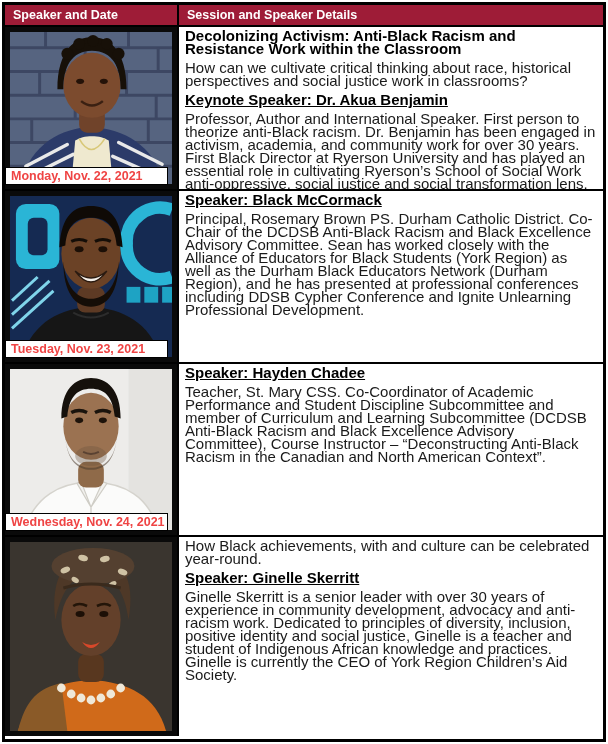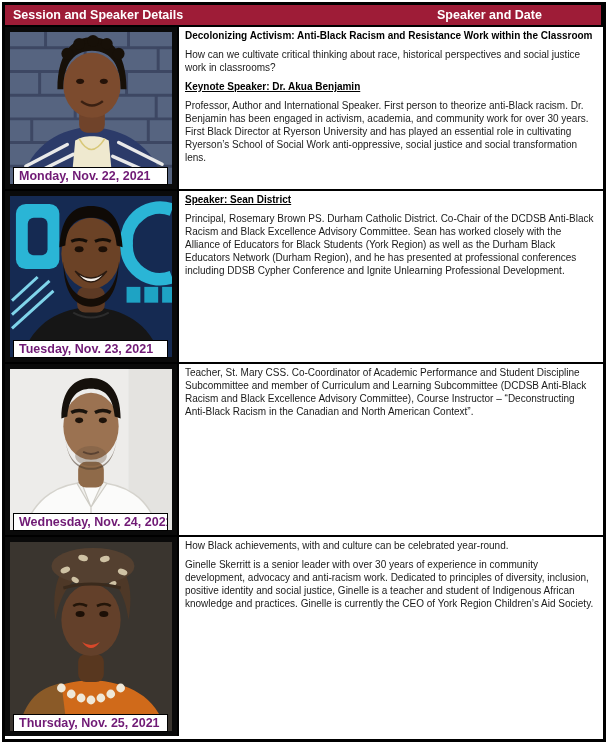--- a/index.html
+++ b/index.html
@@ -24,41 +24,41 @@
   .r1{height:164px;}
   .r2{height:173px;}
   .r3{height:173px;}
   .r4{height:199px;}
   .photo-cell{
     width:174px;flex:none;background:#0a0a0a;position:relative;
     box-sizing:border-box;padding:5px;border-right:2px solid #000;
   }
   .photo-cell svg{display:block;width:100%;height:100%;}
   .date-badge{
-    position:absolute;left:8px;right:9px;bottom:4px;background:#ffffff;
-    border:1px solid #000;color:#701a75;font-weight:bold;font-size:12.5px;
+    position:absolute;left:0;right:9px;bottom:4px;background:#ffffff;
+    border:1px solid #000;color:#ef4444;font-weight:bold;font-size:12.5px;
     padding:1px 5px;white-space:nowrap;overflow:hidden;
   }
   .text-cell{
     flex:1;box-sizing:border-box;background:#fff;color:#1a1a1a;
-    font-size:10px;line-height:13px;padding:2px 6px 2px 6px;overflow:hidden;
+    font-size:15px;line-height:13px;padding:2px 6px 2px 6px;overflow:hidden;
   }
   .text-cell p{margin:0 0 6px 0;padding:0;}
   .ttl{font-weight:bold;color:#000;}
   .spk{font-weight:bold;color:#000;text-decoration:underline;}
 </style>
 </head>
 <body>
 
 <div class="page">
   <div class="tbl">
 
     <div class="hdr">
+      <div class="hdr-cell hdr-left">Speaker and Date</div>
       <div class="hdr-cell hdr-right">Session and Speaker Details</div>
-      <div class="hdr-cell hdr-left">Speaker and Date</div>
     </div>
 
     <div class="row r1">
       <div class="photo-cell">
         <svg viewBox="0 0 164 154" preserveAspectRatio="none">
           <rect width="164" height="154" fill="#566480"></rect>
           <g stroke="#3d4763" stroke-width="3">
             <line x1="0" y1="16" x2="164" y2="16"></line>
               <line x1="0" y1="40" x2="164" y2="40"></line>
             <line x1="0" y1="64" x2="164" y2="64"></line>
@@ -132,21 +132,21 @@
           <path d="M54,66 C56,92 68,104 82,104 C96,104 108,92 110,66 C110,98 98,112 82,112 C66,112 54,98 54,66 Z" fill="#140d07"></path>
           <path d="M66,76 Q82,90 98,76 Q82,98 66,76 Z" fill="#f5f0ea" stroke="#2a1a10" stroke-width="1.5"></path>
           <ellipse cx="70" cy="54" rx="4.5" ry="3" fill="#1c0f06"></ellipse>
           <ellipse cx="94" cy="54" rx="4.5" ry="3" fill="#1c0f06"></ellipse>
           <path d="M62,46 Q70,42 78,46" fill="none" stroke="#140d07" stroke-width="3"></path>
           <path d="M86,46 Q94,42 102,46" fill="none" stroke="#140d07" stroke-width="3"></path>
         </svg>
         <div class="date-badge">Tuesday, Nov. 23, 2021</div>
       </div>
       <div class="text-cell">
-        <p class="spk">Speaker: Sean District</p>
+        <p class="spk">Speaker: Black McCormack</p>
         <p>Principal, Rosemary Brown PS. Durham Catholic District. Co-Chair of the DCDSB Anti-Black Racism and Black Excellence Advisory Committee. Sean has worked closely with the Alliance of Educators for Black Students (York Region) as well as the Durham Black Educators Network (Durham Region), and he has presented at professional conferences including DDSB Cypher Conference and Ignite Unlearning Professional Development.</p>
       </div>
     </div>
 
     <div class="row r3">
       <div class="photo-cell">
         <svg viewBox="0 0 164 163" preserveAspectRatio="none">
           <rect width="164" height="163" fill="#edecea"></rect>
           <rect x="120" width="44" height="163" fill="#e4e3e0"></rect>
           <path d="M14,163 C26,128 50,116 82,114 C116,116 140,128 150,163 Z" fill="#fbfbfa" stroke="#d5d3cd" stroke-width="1.5"></path>
@@ -160,20 +160,21 @@
           <ellipse cx="82" cy="88" rx="16" ry="10" fill="#6b5340" opacity="0.35"></ellipse>
           <path d="M62,44 Q70,40 78,44" fill="none" stroke="#1a130c" stroke-width="3.5"></path>
           <path d="M86,44 Q94,40 102,44" fill="none" stroke="#1a130c" stroke-width="3.5"></path>
           <ellipse cx="70" cy="52" rx="4" ry="2.8" fill="#1e130a"></ellipse>
           <ellipse cx="94" cy="52" rx="4" ry="2.8" fill="#1e130a"></ellipse>
           <path d="M74,84 Q82,88 90,84" fill="none" stroke="#5a4232" stroke-width="2"></path>
         </svg>
         <div class="date-badge">Wednesday, Nov. 24, 2021</div>
       </div>
       <div class="text-cell">
+        <p class="spk">Speaker: Hayden Chadee</p>
         <p>Teacher, St. Mary CSS. Co-Coordinator of Academic Performance and Student Discipline Subcommittee and member of Curriculum and Learning Subcommittee (DCDSB Anti-Black Racism and Black Excellence Advisory Committee), Course Instructor – “Deconstructing Anti-Black Racism in the Canadian and North American Context”.</p>
       </div>
     </div>
 
     <div class="row r4">
       <div class="photo-cell">
         <svg viewBox="0 0 164 189" preserveAspectRatio="none">
           <rect width="164" height="189" fill="#3a352f"></rect>
           <path d="M8,189 C20,152 46,140 82,138 C120,140 148,154 158,189 Z" fill="#d06a1a"></path>
           <path d="M8,189 C16,156 30,146 52,141 L58,189 Z" fill="#8a5a28"></path>
@@ -198,22 +199,22 @@
             <ellipse cx="66" cy="38" rx="4" ry="2.5" transform="rotate(30 66 38)"></ellipse>
             <ellipse cx="104" cy="42" rx="4" ry="2.5" transform="rotate(-25 104 42)"></ellipse>
           </g>
           <path d="M54,46 Q82,38 112,46" fill="none" stroke="#3a2a1c" stroke-width="3"></path>
           <path d="M64,64 Q70,60 78,64" fill="none" stroke="#231509" stroke-width="2.6"></path>
           <path d="M88,64 Q96,60 102,64" fill="none" stroke="#231509" stroke-width="2.6"></path>
           <ellipse cx="71" cy="72" rx="4.6" ry="3" fill="#1c0f06"></ellipse>
           <ellipse cx="95" cy="72" rx="4.6" ry="3" fill="#1c0f06"></ellipse>
           <path d="M73,100 Q82,106 91,100 Q82,112 73,100 Z" fill="#d8482a"></path>
         </svg>
-        <div class="date-badge">Thursday, Nov. 25, 2021</div>
       </div>
       <div class="text-cell">
         <p>How Black achievements, with and culture can be celebrated year-round.</p>
+        <p class="spk">Speaker: Ginelle Skerritt</p>
         <p>Ginelle Skerritt is a senior leader with over 30 years of experience in community development, advocacy and anti-racism work. Dedicated to principles of diversity, inclusion, positive identity and social justice, Ginelle is a teacher and student of Indigenous African knowledge and practices. Ginelle is currently the CEO of York Region Children’s Aid Society.</p>
       </div>
     </div>
 
   </div>
 </div>
 
 </body></html>

